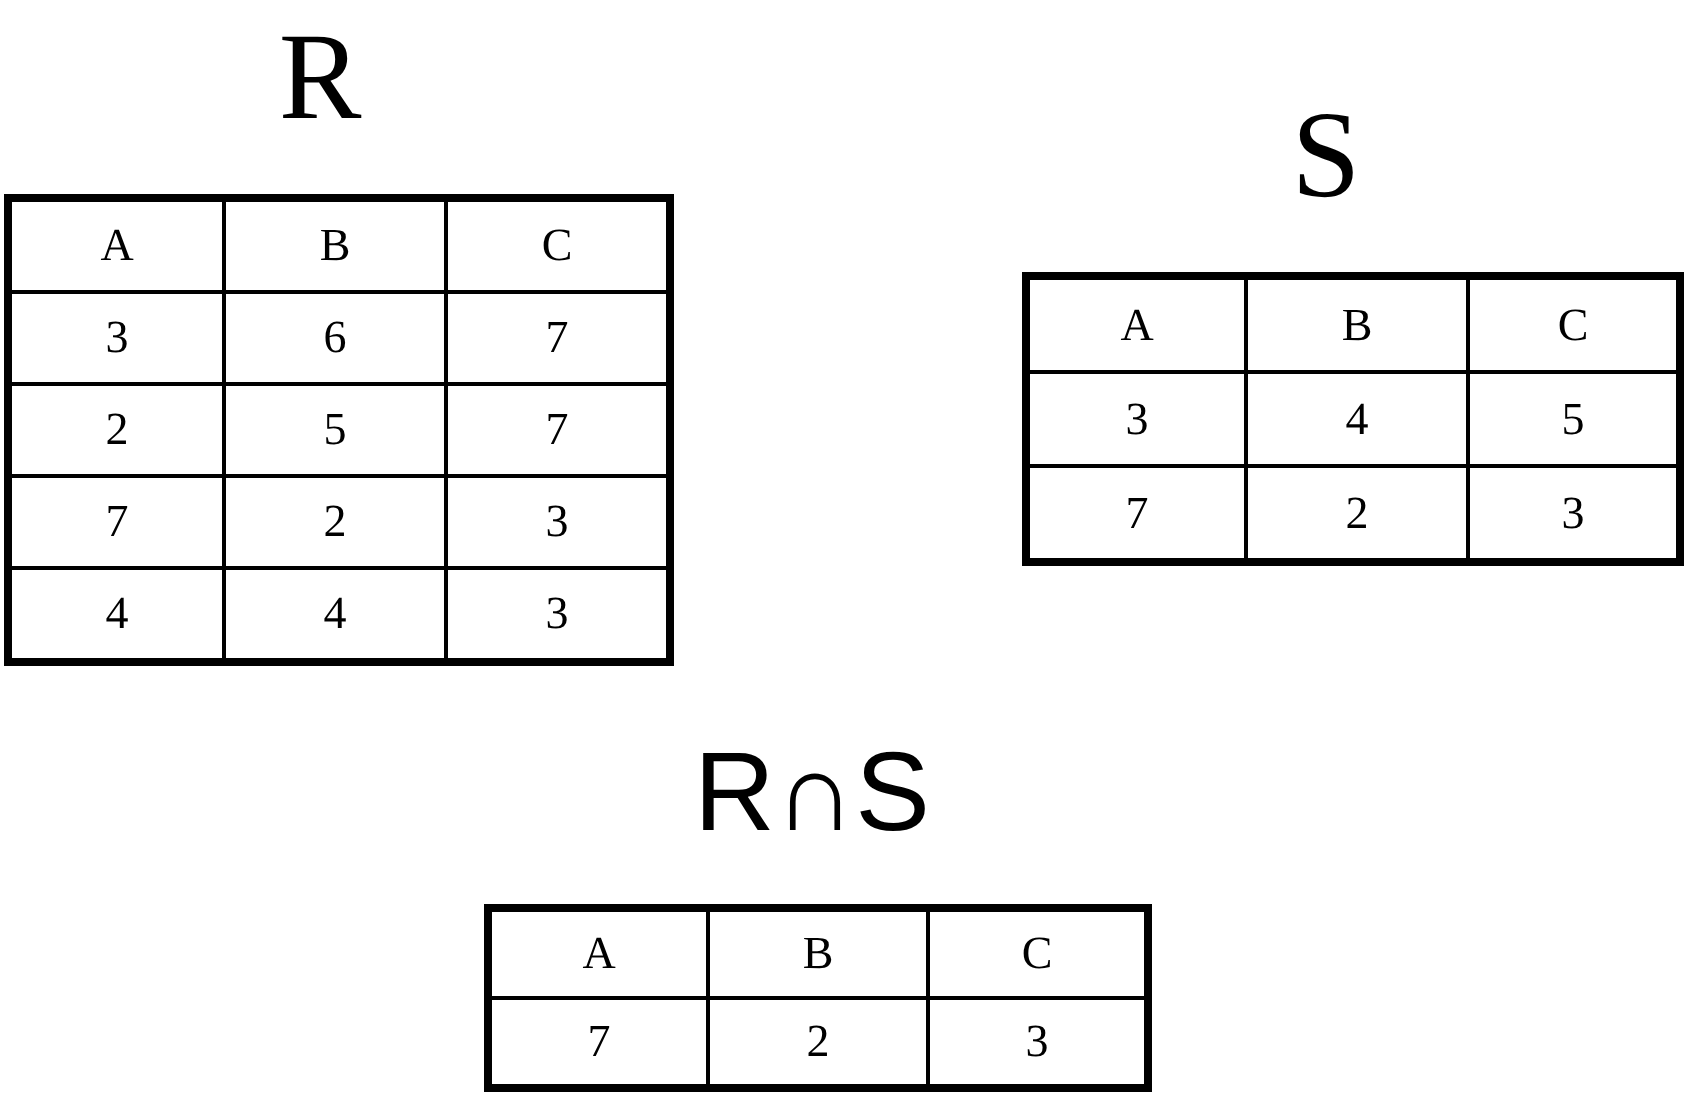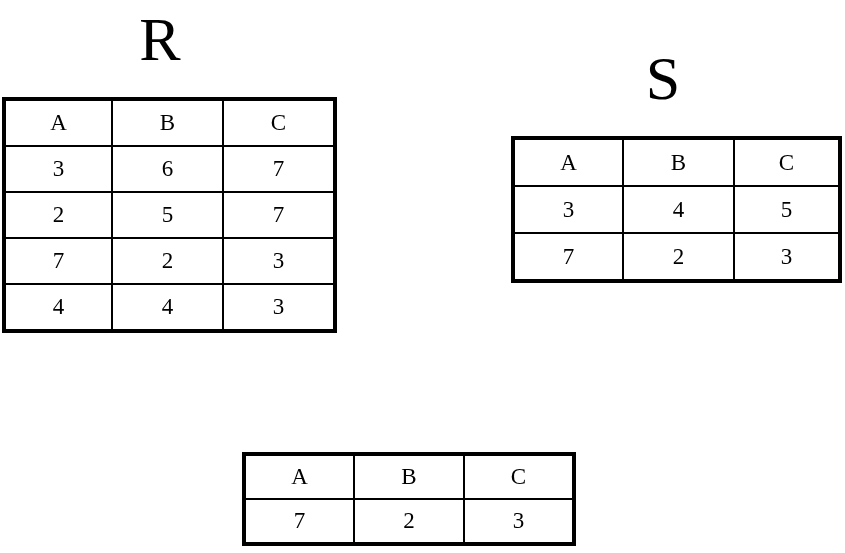--- a/index.html
+++ b/index.html
@@ -196,20 +196,21 @@
         <td>5</td>
       </tr>
       <tr>
         <td>7</td>
         <td>2</td>
         <td>3</td>
       </tr>
     </tbody>
   </table>
 
+  <div class="rel-title sans" id="title-rs">R∩S</div>
 
   <table class="rel-table" id="table-rs">
     <colgroup>
       <col class="c0">
         <col class="c1">
         <col class="c2">
     </colgroup>
     <thead>
       <tr>
         <th>A</th>

